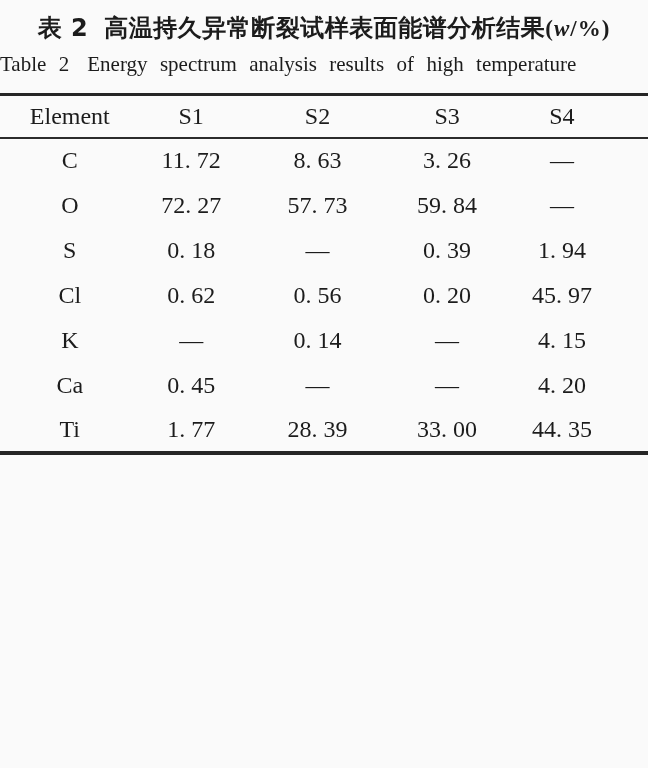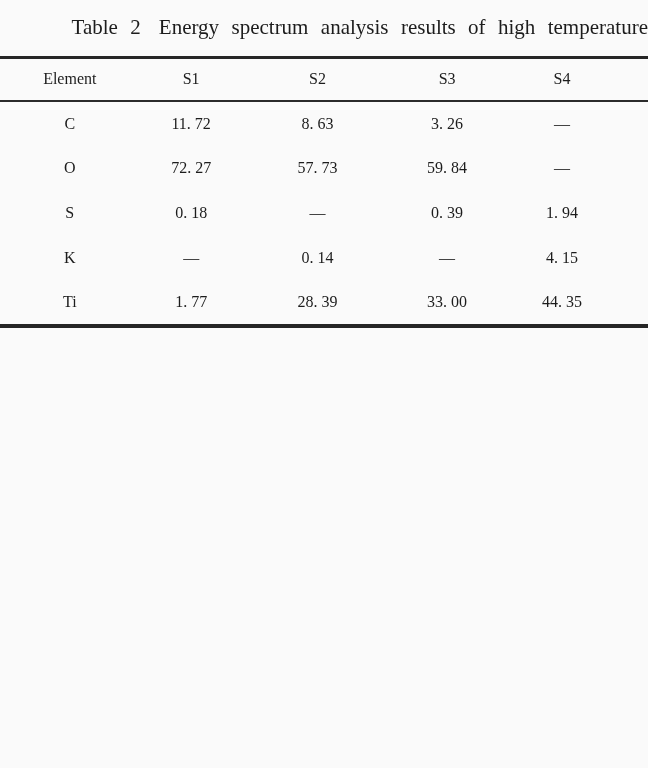--- a/index.html
+++ b/index.html
@@ -32,34 +32,34 @@
   }
   .zh-gap { display: inline-block; width: 16px; }
   .caption-zh .unit {
     font-family: "Liberation Serif", serif;
     font-weight: 600;
     font-size: 23px;
     letter-spacing: 1px;
   }
   .caption-zh .unit .sym { font-style: italic; }
   .caption-en {
-    text-align: right;
+    text-align: left;
     font-size: 21px;
     line-height: 35px;
     word-spacing: 0.34em;
     white-space: nowrap;
   }
   .en-gap { display: inline-block; width: 18px; }
   
   table.data-table {
     width: 648px;
     margin-top: 11px;
     border-collapse: collapse;
     table-layout: fixed;
-    font-size: 16px;
+    font-size: 24px;
     border-top: 3px solid #262626;
     border-bottom: 4px solid #262626;
   }
   table.data-table thead tr { height: 43px; }
   table.data-table thead { border-bottom: 2px solid #2b2b2b; }
   table.data-table tbody tr { height: 45px; }
   table.data-table th,
   table.data-table td {
     text-align: center;
     vertical-align: middle;
@@ -74,20 +74,23 @@
   col.c-s1 { width: 19%; }
   col.c-s2 { width: 20%; }
   col.c-s3 { width: 20%; }
   col.c-s4 { width: 21%; }
 </style>
 </head>
 <body>
 
 <div class="page">
 
+  <div class="caption-zh">
+    <span>表 2</span><span class="zh-gap"></span><span>高温持久异常断裂试样表面能谱分析结果</span><span class="unit"><span>(</span><span class="sym">w</span><span>/%</span><span>)</span></span>
+  </div>
 
   <div class="caption-en">
     <span>Table 2</span><span class="en-gap"></span><span>Energy spectrum analysis results of high temperature</span>
   </div>
 
   <table class="data-table">
     <colgroup>
       <col class="c-el">
         <col class="c-s1">
         <col class="c-s2">
@@ -119,25 +122,39 @@
           <td>—</td>
         </tr>
         <tr>
           <td>S</td>
           <td>0. 18</td>
           <td>—</td>
           <td>0. 39</td>
           <td>1. 94</td>
         </tr>
         <tr>
+          <td>Cl</td>
+          <td>0. 62</td>
+          <td>0. 56</td>
+          <td>0. 20</td>
+          <td>45. 97</td>
+        </tr>
+        <tr>
           <td>K</td>
           <td>—</td>
           <td>0. 14</td>
           <td>—</td>
           <td>4. 15</td>
+        </tr>
+        <tr>
+          <td>Ca</td>
+          <td>0. 45</td>
+          <td>—</td>
+          <td>—</td>
+          <td>4. 20</td>
         </tr>
         <tr>
           <td>Ti</td>
           <td>1. 77</td>
           <td>28. 39</td>
           <td>33. 00</td>
           <td>44. 35</td>
         </tr>
       </tbody>
   </table>

